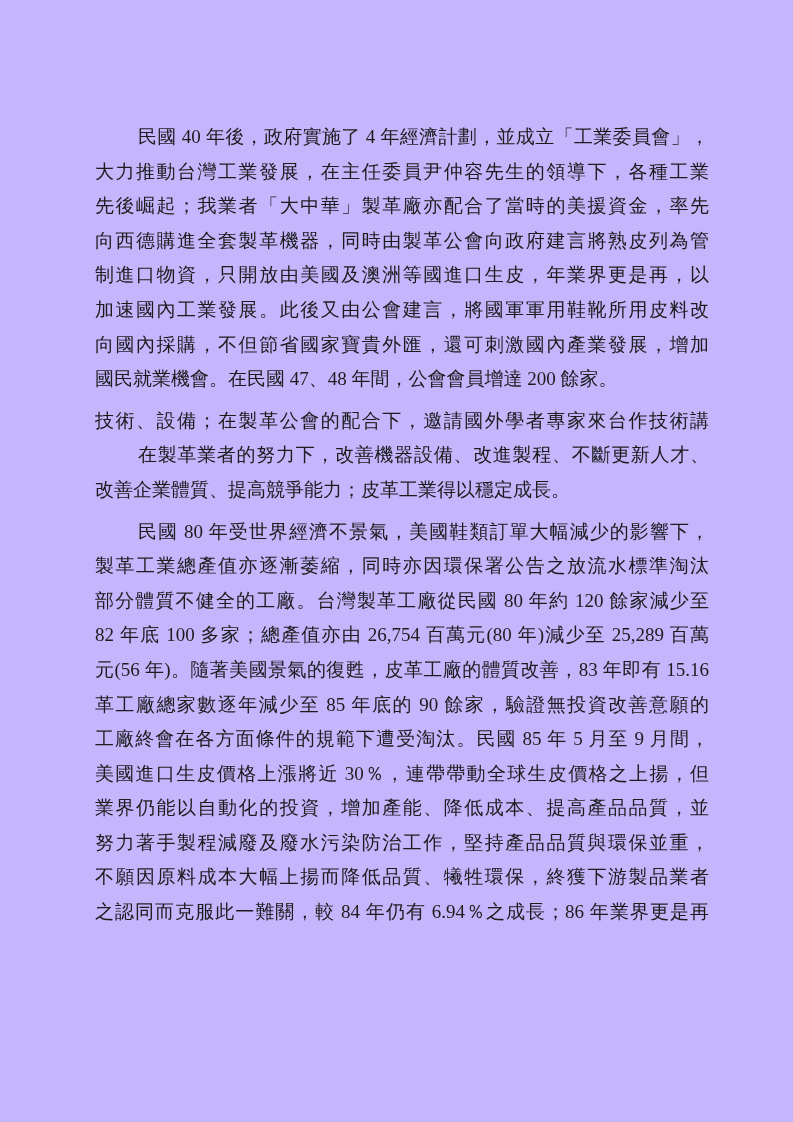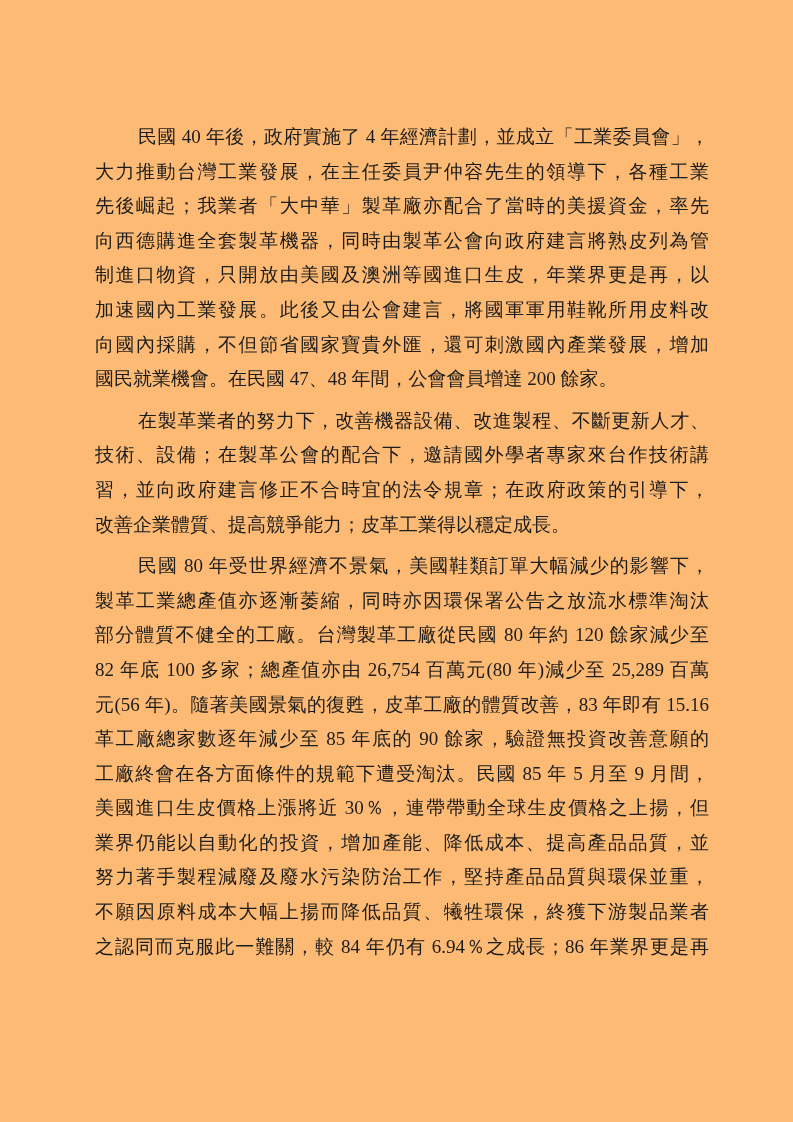--- a/index.html
+++ b/index.html
@@ -7,21 +7,21 @@
     width: 793px;
     height: 1122px;
     background: #ffffff;
     font-family: "Liberation Serif", "DejaVu Serif", serif;
     position: relative;
     overflow: hidden;
   }
   .page {
     position: absolute;
     inset: 0;
-    background: #fdba74;
+    background: #c4b5fd;
   }
   .doc-body {
     position: absolute;
     left: 95px;
     top: 120px;
     width: 614px;
     font-size: 19px;
     line-height: 34.6px;
     color: #1c1c1c;
   }
@@ -42,23 +42,22 @@
         <div class="line first-line">民國 40 年後，政府實施了 4 年經濟計劃，並成立「工業委員會」，</div>
         <div class="line">大力推動台灣工業發展，在主任委員尹仲容先生的領導下，各種工業</div>
         <div class="line">先後崛起；我業者「大中華」製革廠亦配合了當時的美援資金，率先</div>
         <div class="line">向西德購進全套製革機器，同時由製革公會向政府建言將熟皮列為管</div>
         <div class="line">制進口物資，只開放由美國及澳洲等國進口生皮，年業界更是再，以</div>
         <div class="line">加速國內工業發展。此後又由公會建言，將國軍軍用鞋靴所用皮料改</div>
         <div class="line">向國內採購，不但節省國家寶貴外匯，還可刺激國內產業發展，增加</div>
         <div class="line no-justify-last">國民就業機會。在民國 47、48 年間，公會會員增達 200 餘家。</div>
       </div>
       <div class="paragraph">
+        <div class="line">技術、設備；在製革公會的配合下，邀請國外學者專家來台作技術講</div>
         <div class="line first-line">在製革業者的努力下，改善機器設備、改進製程、不斷更新人才、</div>
-        <div class="line">技術、設備；在製革公會的配合下，邀請國外學者專家來台作技術講</div>
-        <div class="line">習，並向政府建言修正不合時宜的法令規章；在政府政策的引導下，</div>
         <div class="line no-justify-last">改善企業體質、提高競爭能力；皮革工業得以穩定成長。</div>
       </div>
       <div class="paragraph">
         <div class="line first-line">民國 80 年受世界經濟不景氣，美國鞋類訂單大幅減少的影響下，</div>
         <div class="line">製革工業總產值亦逐漸萎縮，同時亦因環保署公告之放流水標準淘汰</div>
         <div class="line">部分體質不健全的工廠。台灣製革工廠從民國 80 年約 120 餘家減少至</div>
         <div class="line">82 年底 100 多家；總產值亦由 26,754 百萬元(80 年)減少至 25,289 百萬</div>
         <div class="line">元(56 年)。隨著美國景氣的復甦，皮革工廠的體質改善，83 年即有 15.16</div>
         <div class="line">革工廠總家數逐年減少至 85 年底的 90 餘家，驗證無投資改善意願的</div>
         <div class="line">工廠終會在各方面條件的規範下遭受淘汰。民國 85 年 5 月至 9 月間，</div>

